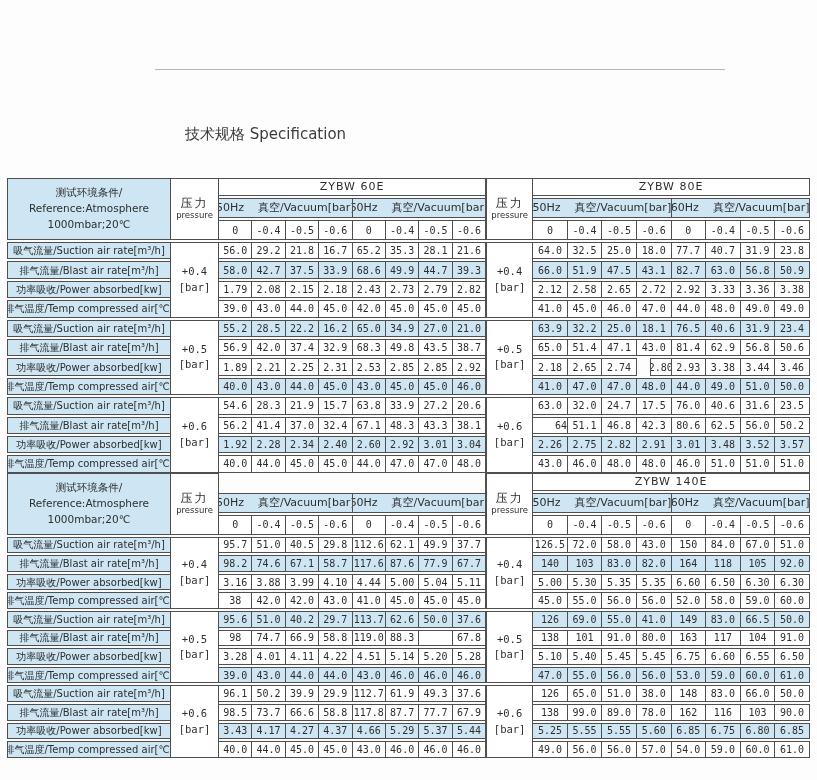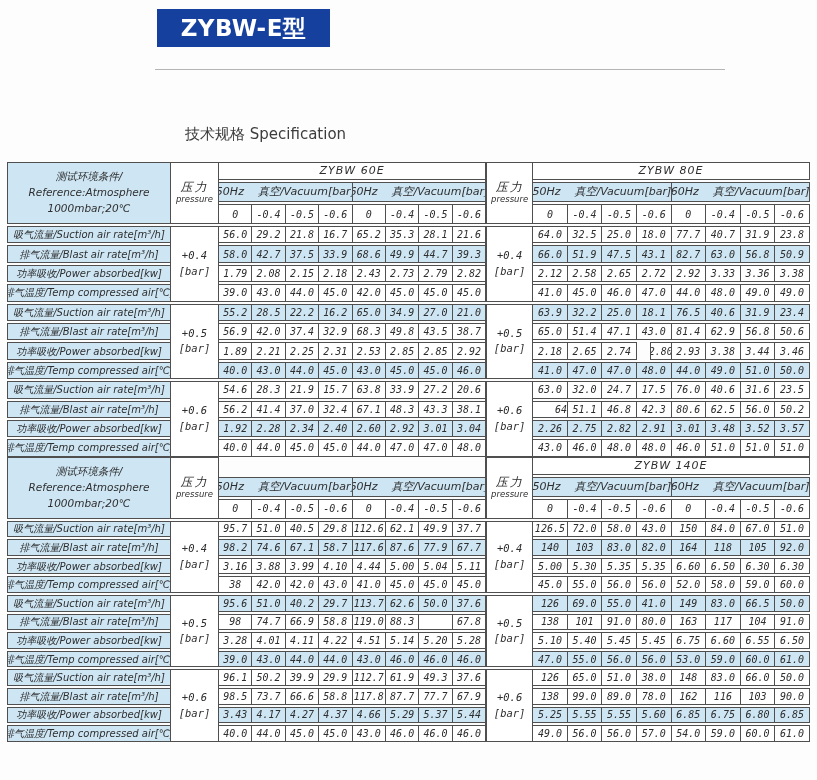--- a/index.html
+++ b/index.html
@@ -17,21 +17,21 @@
   }
   .banner-title{
     width:383px;height:38px;background:#0e78c5;color:#fff;margin-left:5px;
     display:flex;align-items:center;font-size:22px;letter-spacing:3px;
     padding-left:18px;box-sizing:border-box;white-space:nowrap;
   }
   .divider{position:absolute;left:155px;top:69px;width:570px;height:1px;background:#b5b5b5;}
   .section-title{position:absolute;left:185px;top:125px;font-size:15px;color:#3c3c3c;}
 
   
-  .tables-wrap{position:absolute;left:8px;top:162px;font-style:italic;}
+  .tables-wrap{position:absolute;left:8px;top:178px;}
   .spec-grid{
     display:grid;
     grid-template-columns:163px 48px repeat(8,33.4px) 47px repeat(8,34.6px);
     row-gap:2px;column-gap:0;
   }
   #t0{grid-template-rows:18px 20px 20px repeat(12,17.4px);}
   #t1{grid-template-rows:18px 20px 20px repeat(12,16.6px);margin-top:0px;}
   .c{
     border:1px solid #4f4f4f;margin-left:-1px;background:#fff;
     display:flex;align-items:center;justify-content:center;
@@ -47,21 +47,20 @@
   .hz{gap:14px;font-size:11px;}
   .num,.vac{font-family:"DejaVu Sans Mono","Liberation Mono",monospace;font-size:10px;}
   .lab{font-size:10px;}
   .pgroup{flex-direction:column;font-family:"DejaVu Sans Mono","Liberation Mono",monospace;font-size:10.5px;line-height:1.5;}
   .thickL{border-left-width:2px;}
 </style>
 </head>
 <body>
 
 <div class="banner">
-  <div class="badge">ZYBW-E型</div>
 </div>
 <div class="divider"></div>
 <div class="section-title">技术规格 Specification</div>
 
 <div class="tables-wrap">
   <div class="spec-grid" id="t0">
       <div class="c blue ref" style="grid-area: 1 / 1 / 4;">
         <div>测试环境条件/</div>
         <div>Reference:Atmosphere</div>
         <div>1000mbar;20℃</div>

